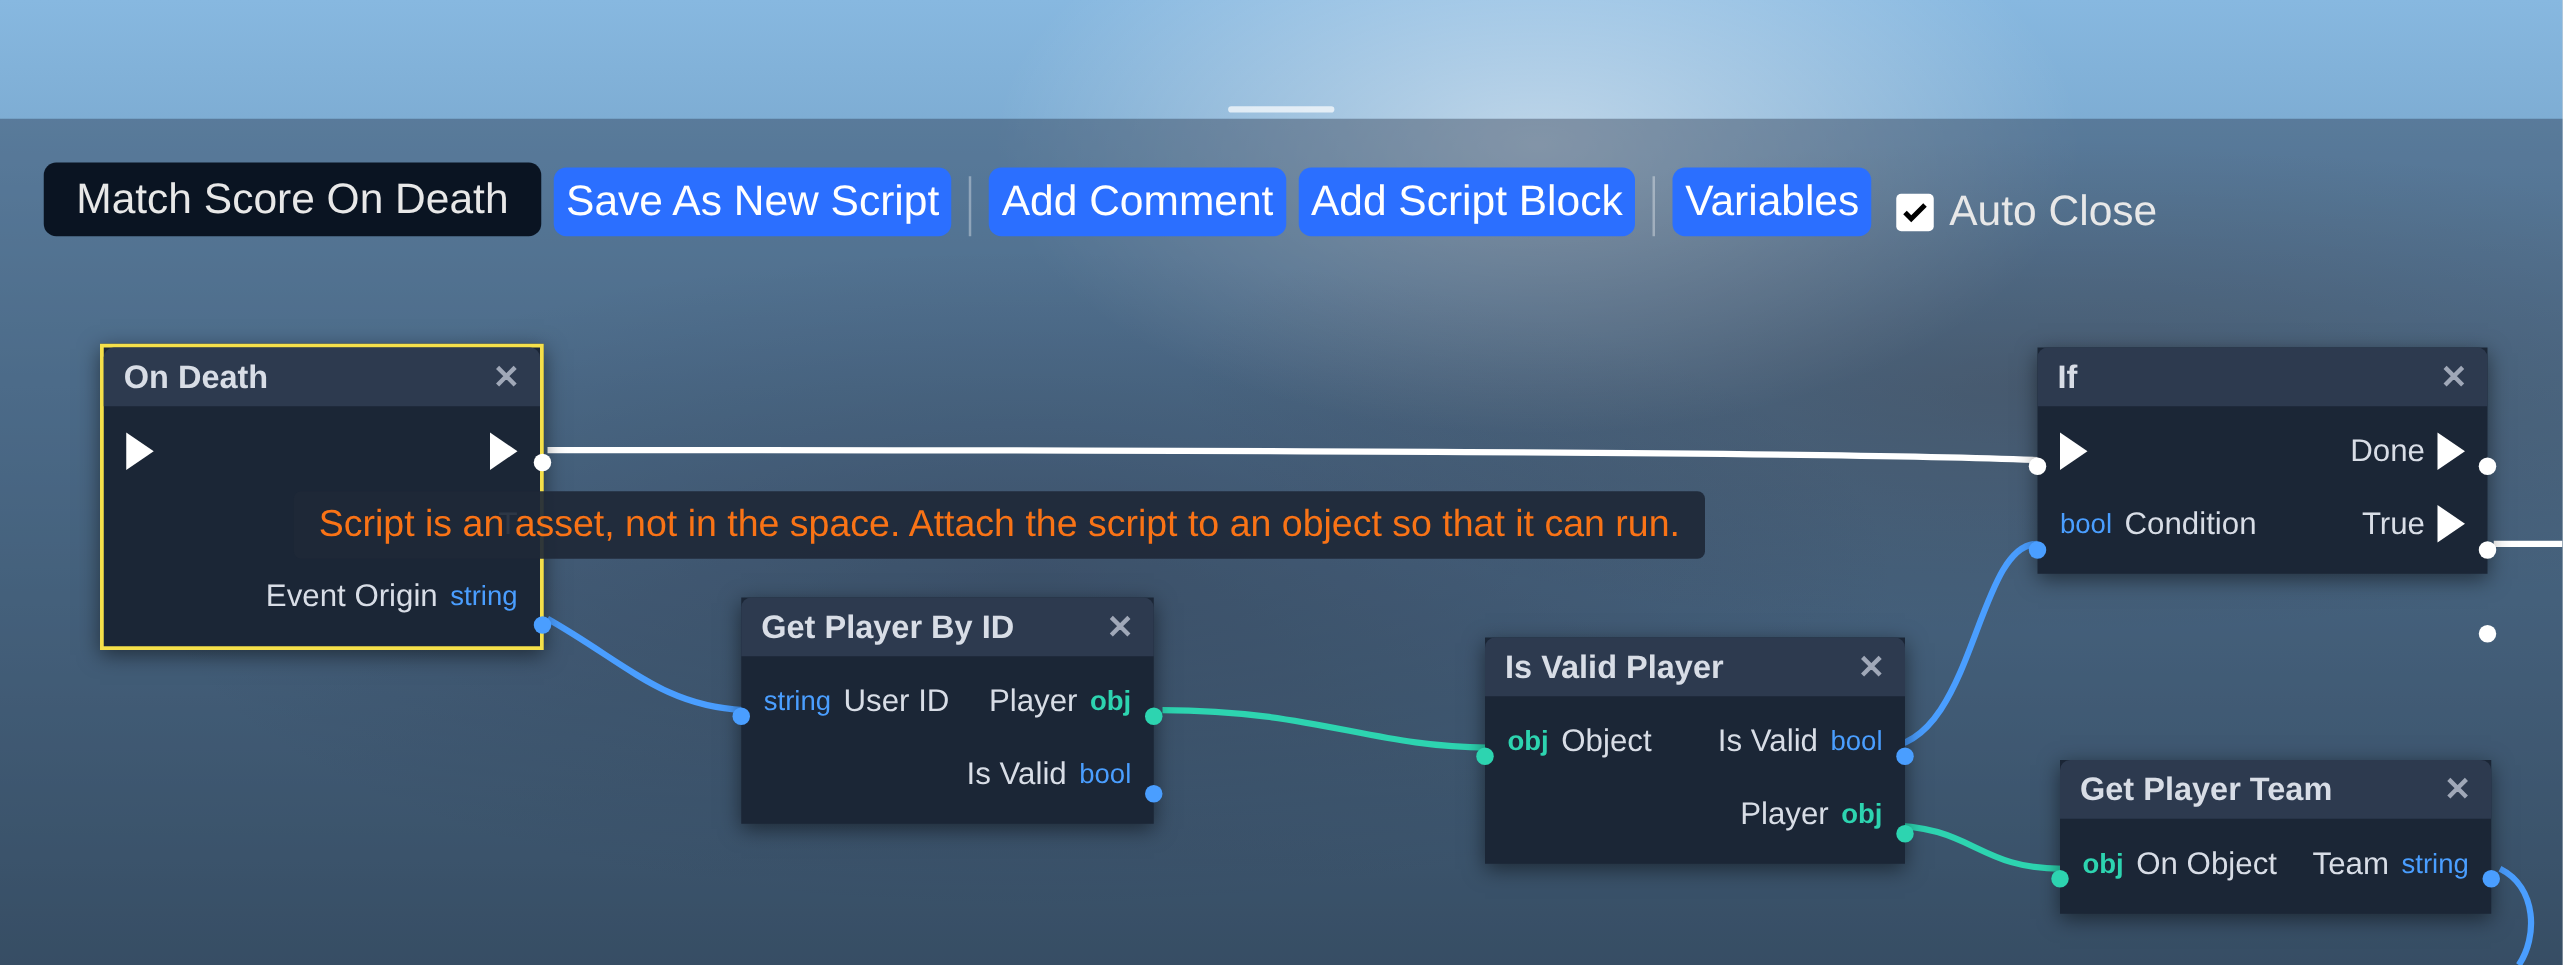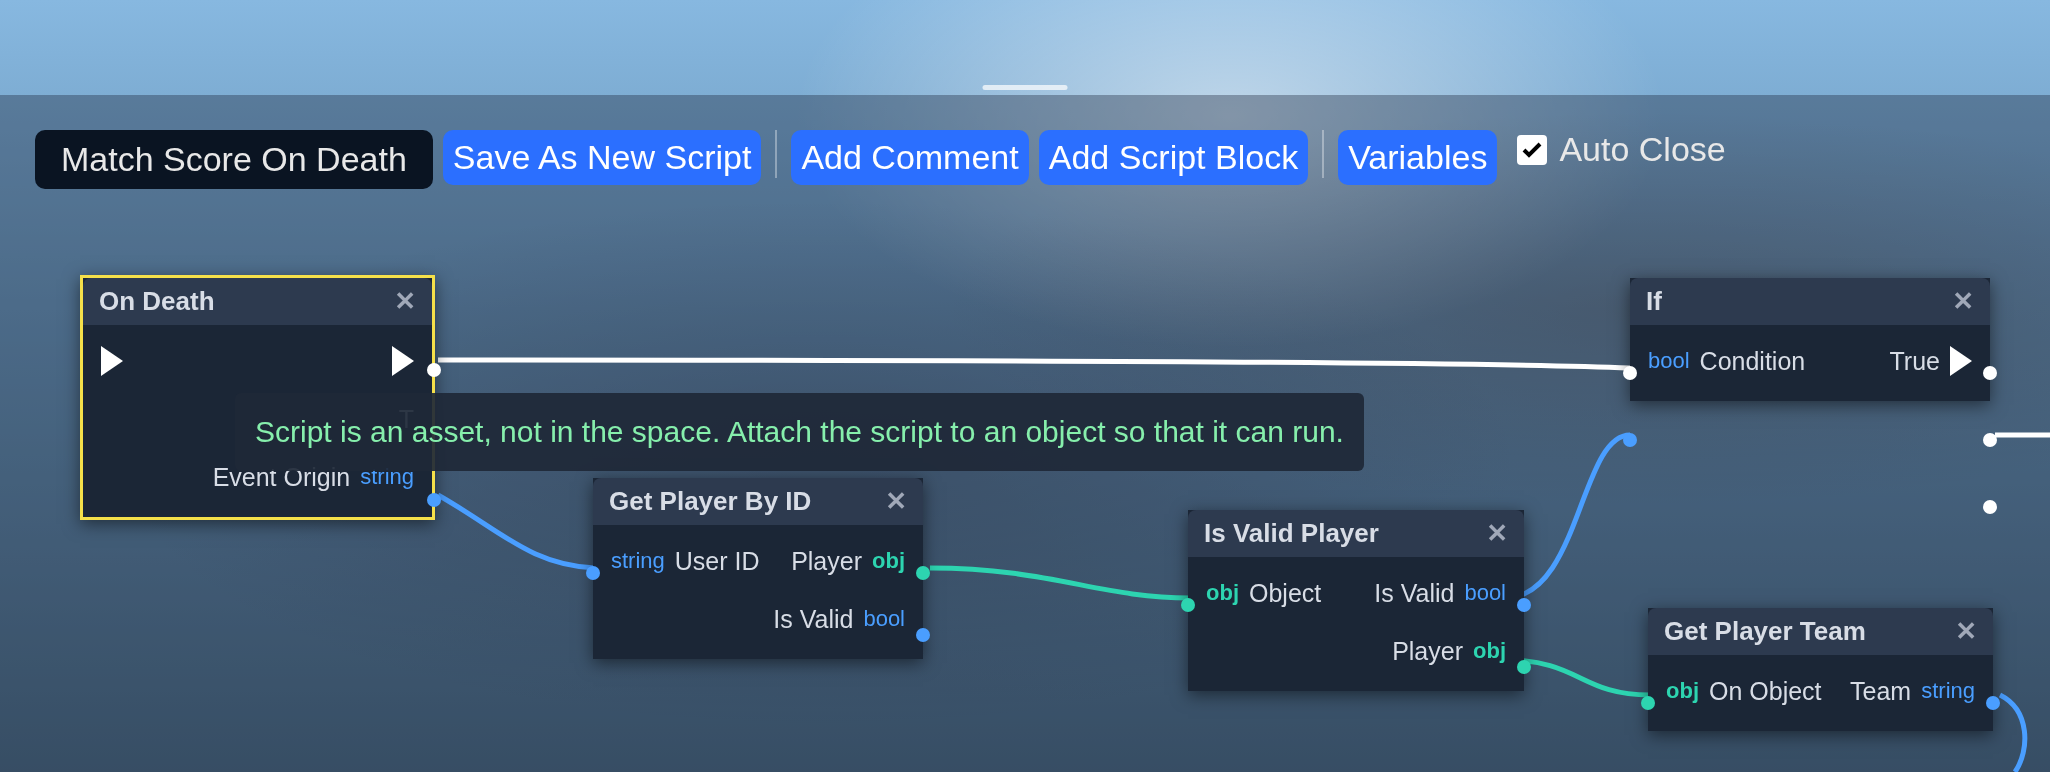--- a/index.html
+++ b/index.html
@@ -35,21 +35,21 @@
     height: 5px;
     background: rgba(255,255,255,0.7);
     border-radius: 3px;
   }
   .toolbar {
     position: absolute;
     top: 130px;
     left: 35px;
     display: flex;
     gap: 10px;
-    align-items: flex-start;
+    align-items: flex-end;
   }
   .script-name {
     background: #0a1422;
     color: #e8e8e8;
     font-size: 34px;
     padding: 10px 26px;
     border-radius: 10px;
     font-weight: 400;
   }
   .btn {
@@ -159,23 +159,23 @@
   .port-dot {
     position: absolute;
     width: 14px;
     height: 14px;
     border-radius: 50%;
     background: #fff;
   }
   .tooltip {
     position: absolute;
     background: rgba(30,40,55,0.92);
-    color: #86efac;
+    color: #f97316;
     font-size: 30px;
-    padding: 22px 20px;
+    padding: 10px 20px;
     border-radius: 6px;
     white-space: nowrap;
   }
   svg.wires {
     position: absolute;
     inset: 0;
     width: 2050px;
     height: 772px;
     pointer-events: none;
   }
@@ -308,20 +308,29 @@
   </div>
 
   <div class="node" style="left:1630px; top:278px; width:360px;">
     <div class="node-header">
       <span class="node-title">If</span>
       <span class="node-close">✕</span>
     </div>
     <div class="node-body">
       <div class="node-row">
         <div class="port-group">
+            <div class="play-icon"></div>
+          </div>
+        <div class="port-group">
+          <span class="port-label">Done</span>
+          <div class="play-icon"></div>
+        </div>
+      </div>
+      <div class="node-row">
+        <div class="port-group">
           <span class="type-tag type-bool">bool</span>
           <span class="port-label">Condition</span>
         </div>
         <div class="port-group">
           <span class="port-label">True</span>
           <div class="play-icon"></div>
         </div>
       </div>
     </div>
     <div class="port-dot" style="left:-7px; top:88px;"></div>

